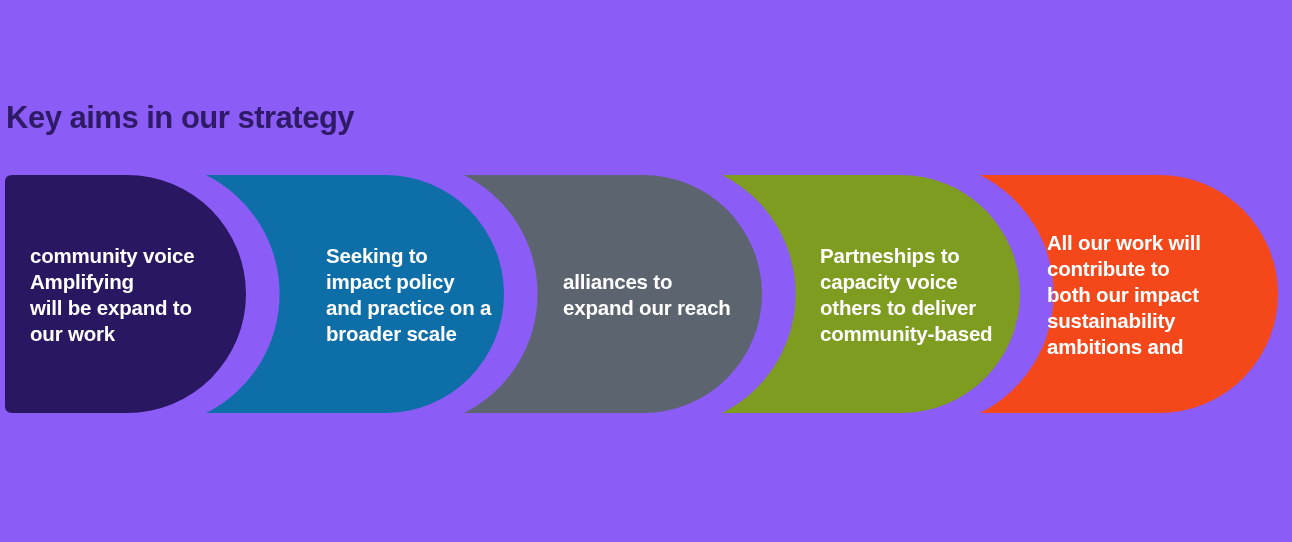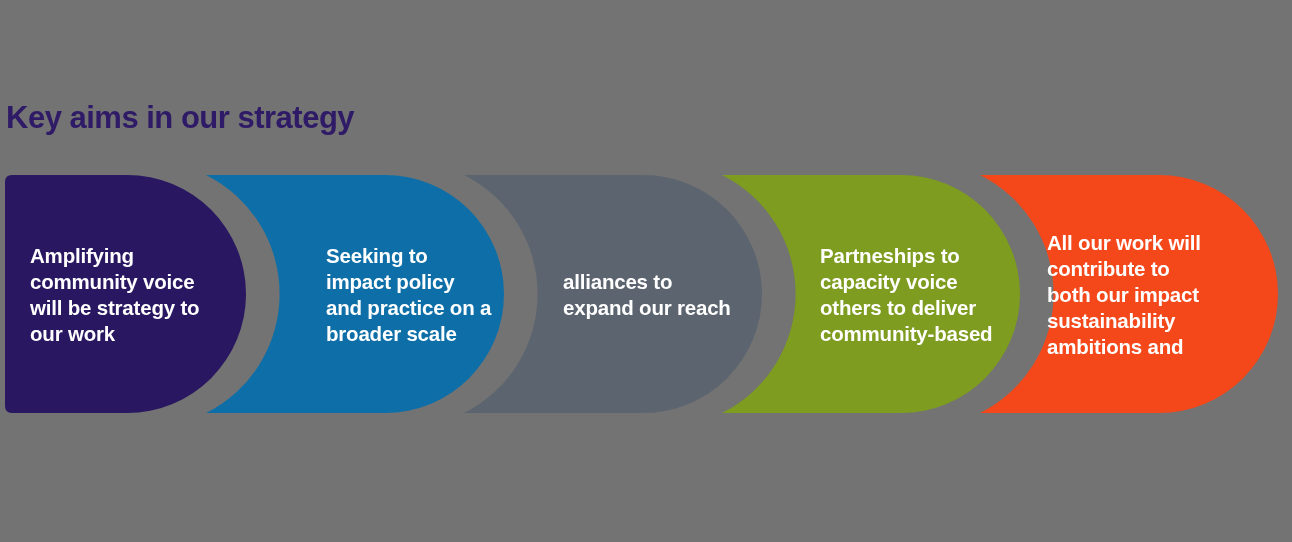--- a/index.html
+++ b/index.html
@@ -8,21 +8,21 @@
     background: #ffffff;
     width: 1292px;
     height: 542px;
     overflow: hidden;
     font-family: "Liberation Sans", "DejaVu Sans", sans-serif;
   }
   .canvas {
     position: relative;
     width: 1292px;
     height: 542px;
-    background: #737373;
+    background: #8b5cf6;
   }
   .page-title {
     position: absolute;
     left: 6px;
     top: 100px;
     font-size: 31px;
     font-weight: 700;
     letter-spacing: -0.5px;
     color: #2e1a66;
     white-space: nowrap;
@@ -60,23 +60,23 @@
 
   <svg class="shapes-svg" viewBox="0 0 1292 542">
     <path d="M 5 182 Q 5 175 12 175 L 127 175 A 119 119 0 0 1 127 413 L 12 413 Q 5 413 5 406 Z" fill="#291761"></path>
     <path d="M 206 175 L 385 175 A 119 119 0 0 1 385 413 L 206 413 A 133 133 0 0 0 206 175 Z" fill="#0e6fa8"></path>
     <path d="M 464 175 L 643 175 A 119 119 0 0 1 643 413 L 464 413 A 133 133 0 0 0 464 175 Z" fill="#5c656f"></path>
     <path d="M 722 175 L 901 175 A 119 119 0 0 1 901 413 L 722 413 A 133 133 0 0 0 722 175 Z" fill="#7e9c1f"></path>
     <path d="M 980 175 L 1159 175 A 119 119 0 0 1 1159 413 L 980 413 A 133 133 0 0 0 980 175 Z" fill="#f4481b"></path>
   </svg>
 
   <div class="step-text step-text-1">
+    <div>community voice</div>
     <div>Amplifying</div>
-    <div>community voice</div>
-    <div>will be strategy to</div>
+    <div>will be expand to</div>
     <div>our work</div>
   </div>
 
   <div class="step-text step-text-2">
     <div>Seeking to</div>
     <div>impact policy</div>
     <div>and practice on a</div>
     <div>broader scale</div>
   </div>
 

